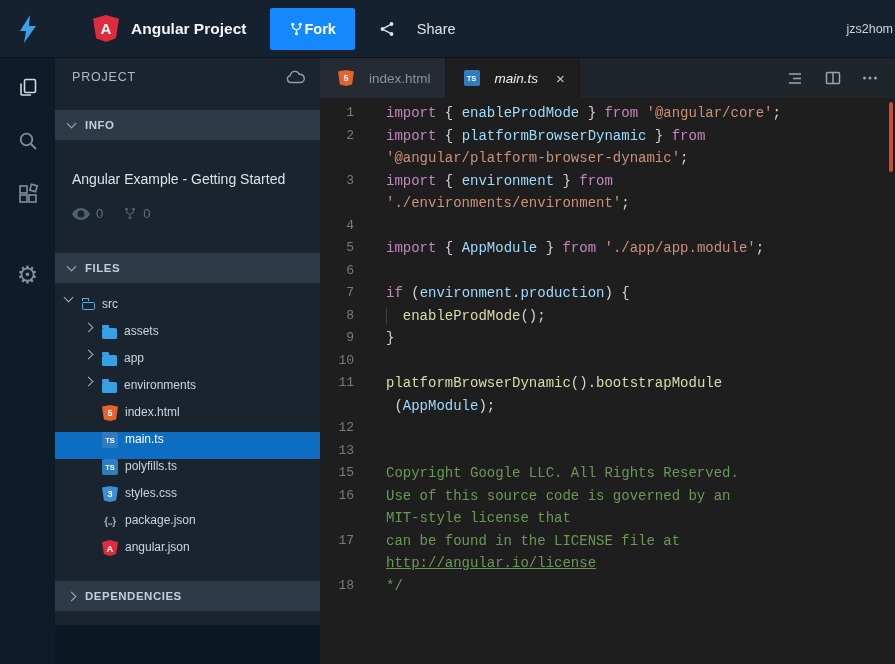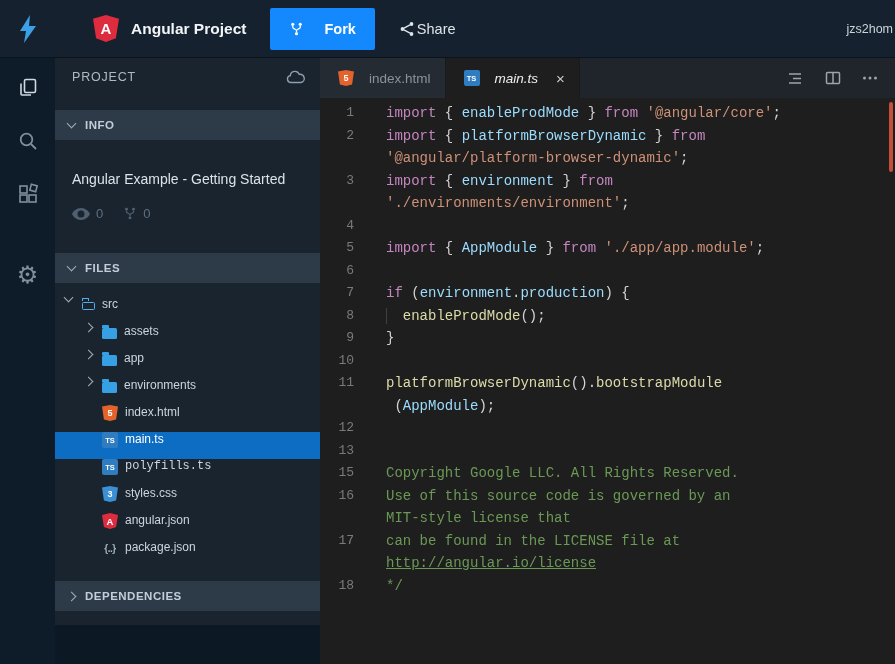--- a/index.html
+++ b/index.html
@@ -21,23 +21,23 @@
   .ng-logo {
     width:26px; height:27px; margin-left:38px; flex:none;
     background:#dd2c3e; color:#fff; display:flex; align-items:center; justify-content:center;
     clip-path:polygon(50% 0%, 100% 14%, 88% 86%, 50% 100%, 12% 86%, 0% 14%);
     font-weight:bold; font-size:15px;
   }
   .proj-title { margin-left:12px; color:#f2f5f7; font-size:15.5px; font-weight:600; cursor:pointer; }
   .fork-btn {
     margin-left:24px; height:42px; padding:0 19px; border:none; border-radius:2px;
     background:#1389fd; color:#fff; font-family:inherit; font-size:14.5px; font-weight:700;
-    display:flex; align-items:center; gap:20px; cursor:pointer;
-  }
-  .share-btn { margin-left:24px; display:flex; align-items:center; gap:2px; color:#dde4ea; font-size:14.5px; cursor:pointer; }
+    display:flex; align-items:center; gap:0; cursor:pointer;
+  }
+  .share-btn { margin-left:24px; display:flex; align-items:center; gap:22px; color:#dde4ea; font-size:14.5px; cursor:pointer; }
   .flex-spacer { flex:1; }
   .user { margin-right:2px; color:#ccd4da; font-size:12.5px; white-space:nowrap; cursor:pointer; }
 
   
   .body-row { flex:1; display:flex; min-height:0; }
 
   
   .activitybar {
     width:55px; flex:none; background:#0e1b29; display:flex; flex-direction:column;
     align-items:center; padding-top:16px; gap:28px;
@@ -255,39 +255,39 @@
           <div class="tree-row" style="padding-left: 30px;">
             <span class="chev-slot"></span>
             <span class="fi fi-html"></span>
             <span class="tree-label">index.html</span>
           </div>
           <div class="tree-row selected" style="padding-left: 30px;">
             <span class="chev-slot"></span>
             <span class="fi fi-ts"></span>
             <span class="tree-label">main.ts</span>
           </div>
-          <div class="tree-row" style="padding-left: 30px; font-family: Liberation Mono, monospace;">
+          <div class="tree-row" style="padding-left: 30px;">
             <span class="chev-slot"></span>
             <span class="fi fi-ts"></span>
             <span class="tree-label">polyfills.ts</span>
           </div>
           <div class="tree-row" style="padding-left: 30px;">
             <span class="chev-slot"></span>
             <span class="fi fi-css"></span>
             <span class="tree-label">styles.css</span>
           </div>
           <div class="tree-row" style="padding-left: 30px;">
             <span class="chev-slot"></span>
+            <span class="fi fi-json"></span>
+            <span class="tree-label">package.json</span>
+          </div>
+          <div class="tree-row" style="padding-left: 30px;">
+            <span class="chev-slot"></span>
             <span class="fi fi-angular"></span>
             <span class="tree-label">angular.json</span>
-          </div>
-          <div class="tree-row" style="padding-left: 30px;">
-            <span class="chev-slot"></span>
-            <span class="fi fi-json"></span>
-            <span class="tree-label">package.json</span>
           </div>
         </div>
 
       <div class="section-header">
         <span class="chev right"></span>
         <span>DEPENDENCIES</span>
       </div>
       <div class="sidebar-fill"></div>
     </aside>
 

